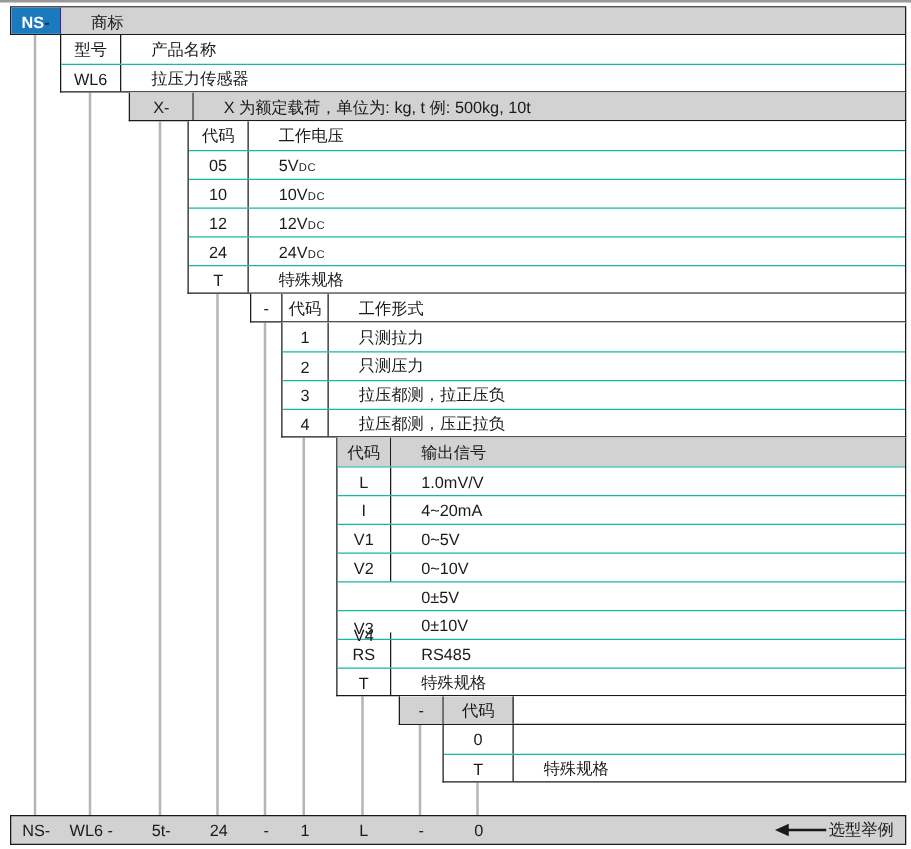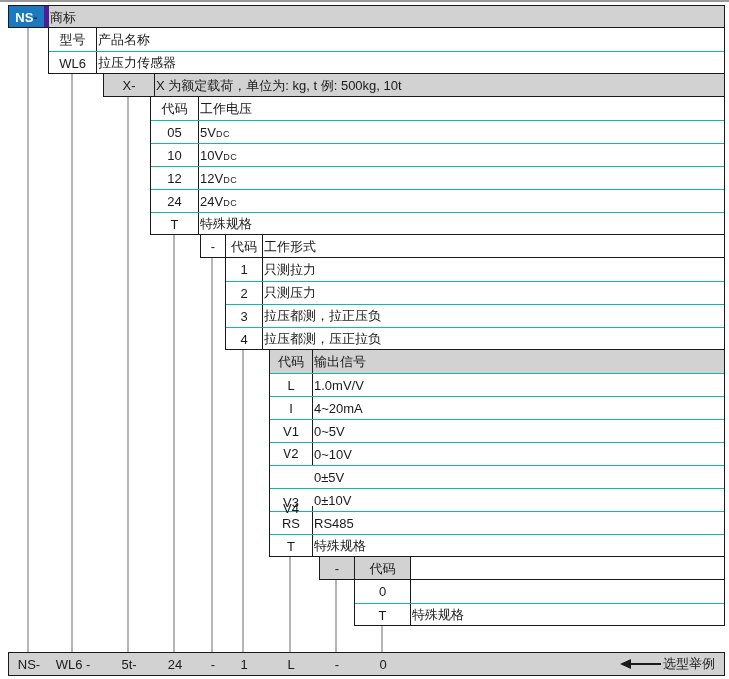--- a/index.html
+++ b/index.html
@@ -19,30 +19,30 @@
     border: 1px solid #1a1a1a;
     border-top: none;
     background: #fff;
     overflow: hidden;
   }
   .box.topline { border-top: 1px solid #1a1a1a; }
   .row { display: flex; height: 23px; }
   .row + .row { border-top: 1px solid #14b8a6; }
   .cell { display: flex; align-items: center; min-width: 0; }
   .code { justify-content: center; border-right: 1px solid #1a1a1a; flex: 0 0 auto; }
-  .label { flex: 1 1 auto; padding-left: 1px; white-space: nowrap; }
+  .label { flex: 1 1 auto; padding-left: 24px; white-space: nowrap; }
   .gray { background: #d2d2d2; }
   .sub { font-size: 9px; position: relative; top: 2px; letter-spacing: .5px; }
 
   
   .brand-code {
     width: 40px; flex: 0 0 auto;
     background: #1b79be; color: #ffffff; font-weight: bold;
     display: flex; align-items: center; justify-content: center;
-    border-right: 5px solid #4c1d95;
+    border-right: 1px solid #4c1d95;
   }
   .brand-code .dark-dash { color: #14314a; font-weight: bold; }
 
   
   .leader { position: absolute; width: 2px; background: #b5b5b5; }
 
   
   .bar {
     position: absolute; left: 8px; top: 652px; width: 717px; height: 24px;
     background: #d2d2d2; border: 1px solid #1a1a1a;
@@ -188,21 +188,21 @@
     </div>
     <div class="row">
       <div class="cell code" style="width:43px;">I</div>
       <div class="cell label">4~20mA</div>
     </div>
     <div class="row">
       <div class="cell code" style="width:43px;">V1</div>
       <div class="cell label">0~5V</div>
     </div>
     <div class="row">
-      <div class="cell code" style="width:43px;font-family:Liberation Mono, monospace;">V2</div>
+      <div class="cell code" style="width:43px;">V2</div>
       <div class="cell label">0~10V</div>
     </div>
     <div class="row">
       <div class="cell code" style="width:43px;margin-top:36px;">V3</div>
       <div class="cell label">0±5V</div>
     </div>
     <div class="row">
       <div class="cell code" style="width:43px;margin-top:17px;">V4</div>
       <div class="cell label">0±10V</div>
     </div>

